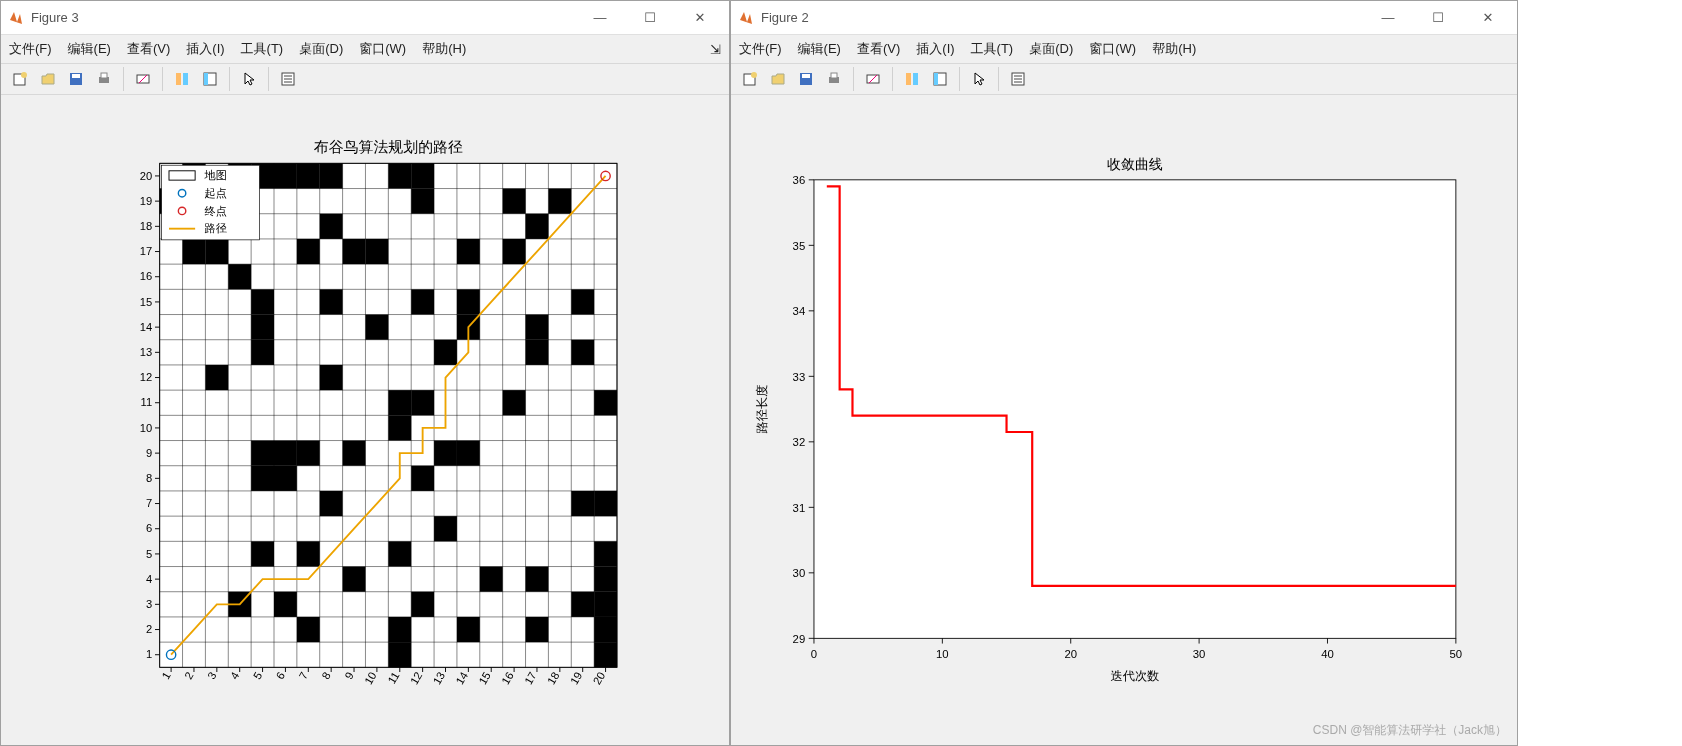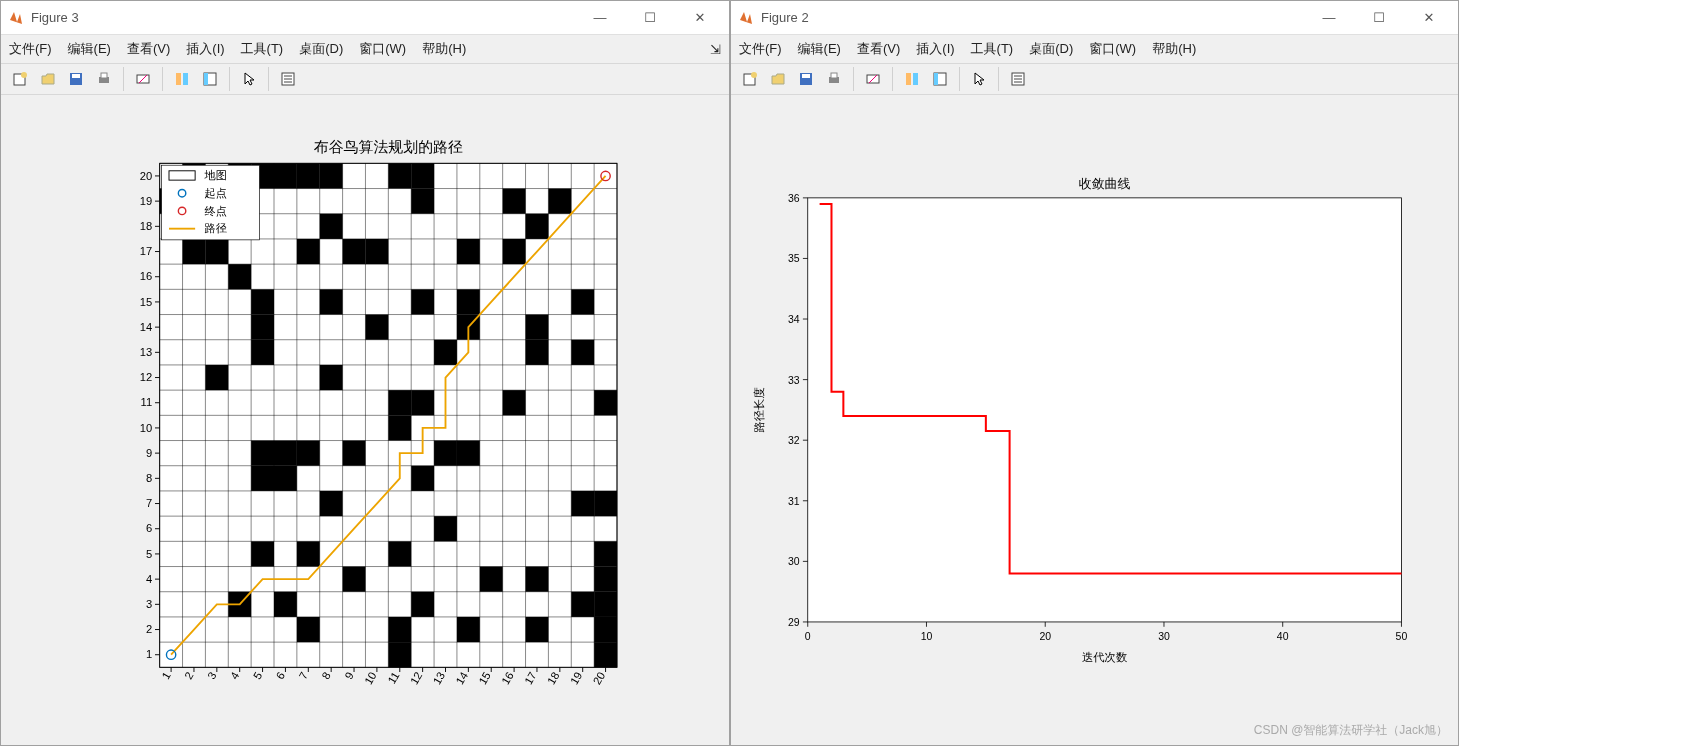--- a/index.html
+++ b/index.html
@@ -392,21 +392,21 @@
         <circle cx="194" cy="77" r="4" fill="none" stroke="#0072bd" stroke-width="1.5"></circle>
         <text x="218" y="81" font-size="12">起点</text>
         <circle cx="194" cy="96" r="4" fill="none" stroke="#d62728" stroke-width="1.5"></circle>
         <text x="218" y="100" font-size="12">终点</text>
         <line x1="180" y1="115" x2="208" y2="115" stroke="#eda400" stroke-width="2"></line>
         <text x="218" y="119" font-size="12">路径</text>
       </svg>
   </div>
 </div>
 
-<div class="figure-window" style="width:729px;">
+<div class="figure-window" style="width:788px;">
   <div class="titlebar">
     <span class="app-icon">
       <svg class="matlab-logo" viewBox="0 0 16 16">
           <path fill="#e07030" d="M6 2 L9 12 L12 4 L14 14 L2 10 Z"></path>
         </svg>
     </span>
     <span class="title-text">Figure 2</span>
     <div class="win-controls">
       <div class="win-btn">—</div>
       <div class="win-btn">☐</div>

